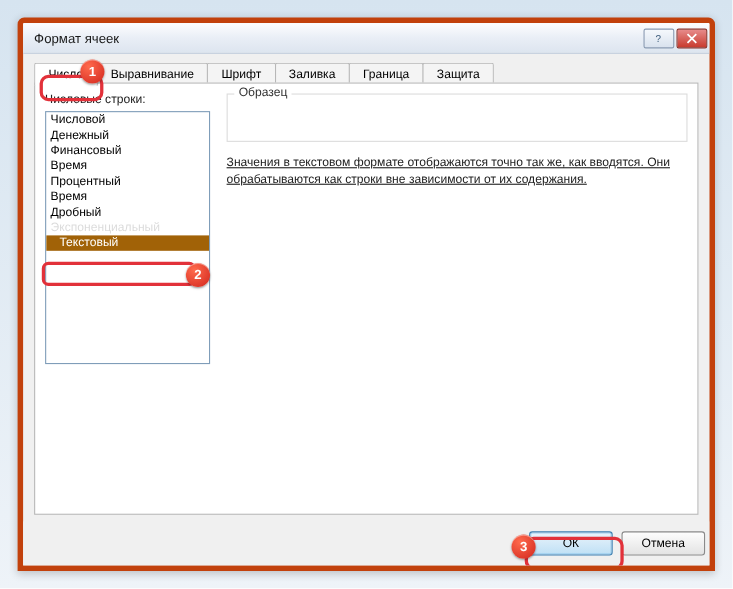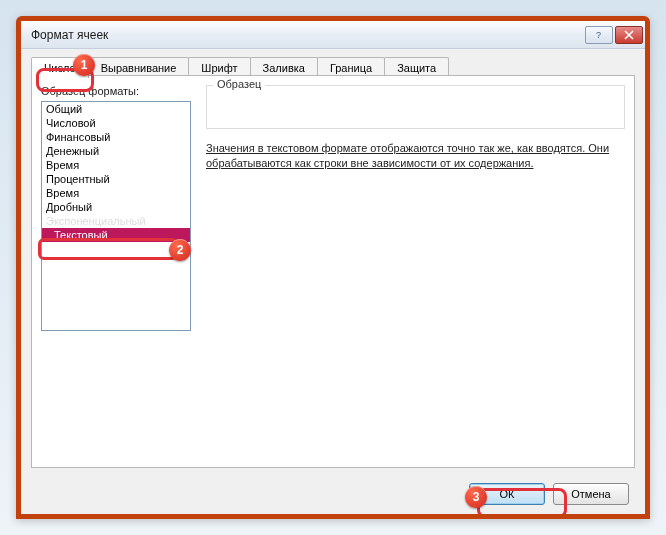--- a/index.html
+++ b/index.html
@@ -20,28 +20,28 @@
 .tab.active { background: #fff; z-index: 3; }
 .tab-panel-border { position: absolute; left: 10px; right: 10px; top: 54px; bottom: 46px; border: 1px solid #b7b7b7; background: #fff; z-index: 1; }
 
 .content { position: absolute; left: 10px; right: 10px; top: 54px; bottom: 46px; padding: 10px; z-index: 2; }
 
 .left-col { position: absolute; left: 10px; top: 10px; width: 150px; }
 .list-label { color: #222; margin-bottom: 4px; }
 .listbox { width: 150px; height: 230px; border: 1px solid #7f9db9; background: #fff; overflow: hidden; }
 .listbox-item { padding: 1px 4px; cursor: pointer; white-space: nowrap; }
 .listbox-item.obscured { color: rgba(0,0,0,0.15); }
-.listbox-item.selected { background: #be185d; color: #fff; padding-left: 12px; }
+.listbox-item.selected { background: #a16207; color: #fff; padding-left: 12px; }
 
 .right-col { position: absolute; left: 175px; right: 10px; top: 10px; }
 .sample-group { border: 1px solid #dcdcdc; padding: 6px 3px; height: 44px; position: relative; }
 .sample-label { position: absolute; top: -8px; left: 6px; background: #fff; padding: 0 4px; color: #333; }
 .desc { margin-top: 12px; color: #222; line-height: 1.35; text-decoration: underline; }
 
-.footer { position: absolute; left: 0; right: 0; bottom: 0; height: 40px; display: flex; justify-content: flex-end; align-items: center; gap: 8px; padding-right: 16px; background: #f0f0f0; }
+.footer { position: absolute; left: 0; right: 0; bottom: 0; height: 40px; display: flex; justify-content: flex-end; align-items: center; gap: 8px; padding-right: 4px; background: #f0f0f0; }
 .btn { width: 76px; height: 22px; border: 1px solid #8a8a8a; border-radius: 3px; background: linear-gradient(180deg, #fdfdfd, #e3e3e3); cursor: pointer; font-size: 11px; }
 .btn.primary { border-color: #3c7fb1; background: linear-gradient(180deg, #eaf4fb, #bfe0f5); box-shadow: inset 0 0 0 1px #9fd0ef; }
 
 .callout { position: absolute; border: 3px solid #e2313a; border-radius: 8px; pointer-events: none; z-index: 10; }
 .badge { position: absolute; width: 22px; height: 22px; border-radius: 50%; background: radial-gradient(circle at 35% 30%, #ff6a4d, #d1261d); color: #fff; font-weight: bold; font-size: 12px; display: flex; align-items: center; justify-content: center; box-shadow: 0 1px 2px rgba(0,0,0,.4), inset 0 1px 0 rgba(255,255,255,.4); z-index: 11; }
 
 .callout.c1 { left: 15px; top: 47px; width: 58px; height: 24px; }
 .badge.b1 { left: 52px; top: 33px; }
 .callout.c2 { left: 17px; top: 217px; width: 140px; height: 22px; border-radius: 6px; }
 .badge.b2 { left: 148px; top: 218px; }
@@ -74,26 +74,25 @@
     <div class="tab"><span>Шрифт</span></div>
     <div class="tab"><span>Заливка</span></div>
     <div class="tab"><span>Граница</span></div>
     <div class="tab"><span>Защита</span></div>
   </div>
 
   <div class="tab-panel-border"></div>
 
   <div class="content">
     <div class="left-col">
-      <div class="list-label">Образец форматы:</div>
+      <div class="list-label">Числовые строки:</div>
       <div class="listbox">
-        <div class="listbox-item"><span>Общий</span></div>
         <div class="listbox-item"><span>Числовой</span></div>
+        <div class="listbox-item"><span>Денежный</span></div>
         <div class="listbox-item"><span>Финансовый</span></div>
-        <div class="listbox-item"><span>Денежный</span></div>
         <div class="listbox-item"><span>Время</span></div>
         <div class="listbox-item"><span>Процентный</span></div>
         <div class="listbox-item"><span>Время</span></div>
         <div class="listbox-item"><span>Дробный</span></div>
         <div class="listbox-item obscured"><span>Экспоненциальный</span></div>
         <div class="listbox-item selected"><span>Текстовый</span></div>
       </div>
     </div>
 
     <div class="right-col">

